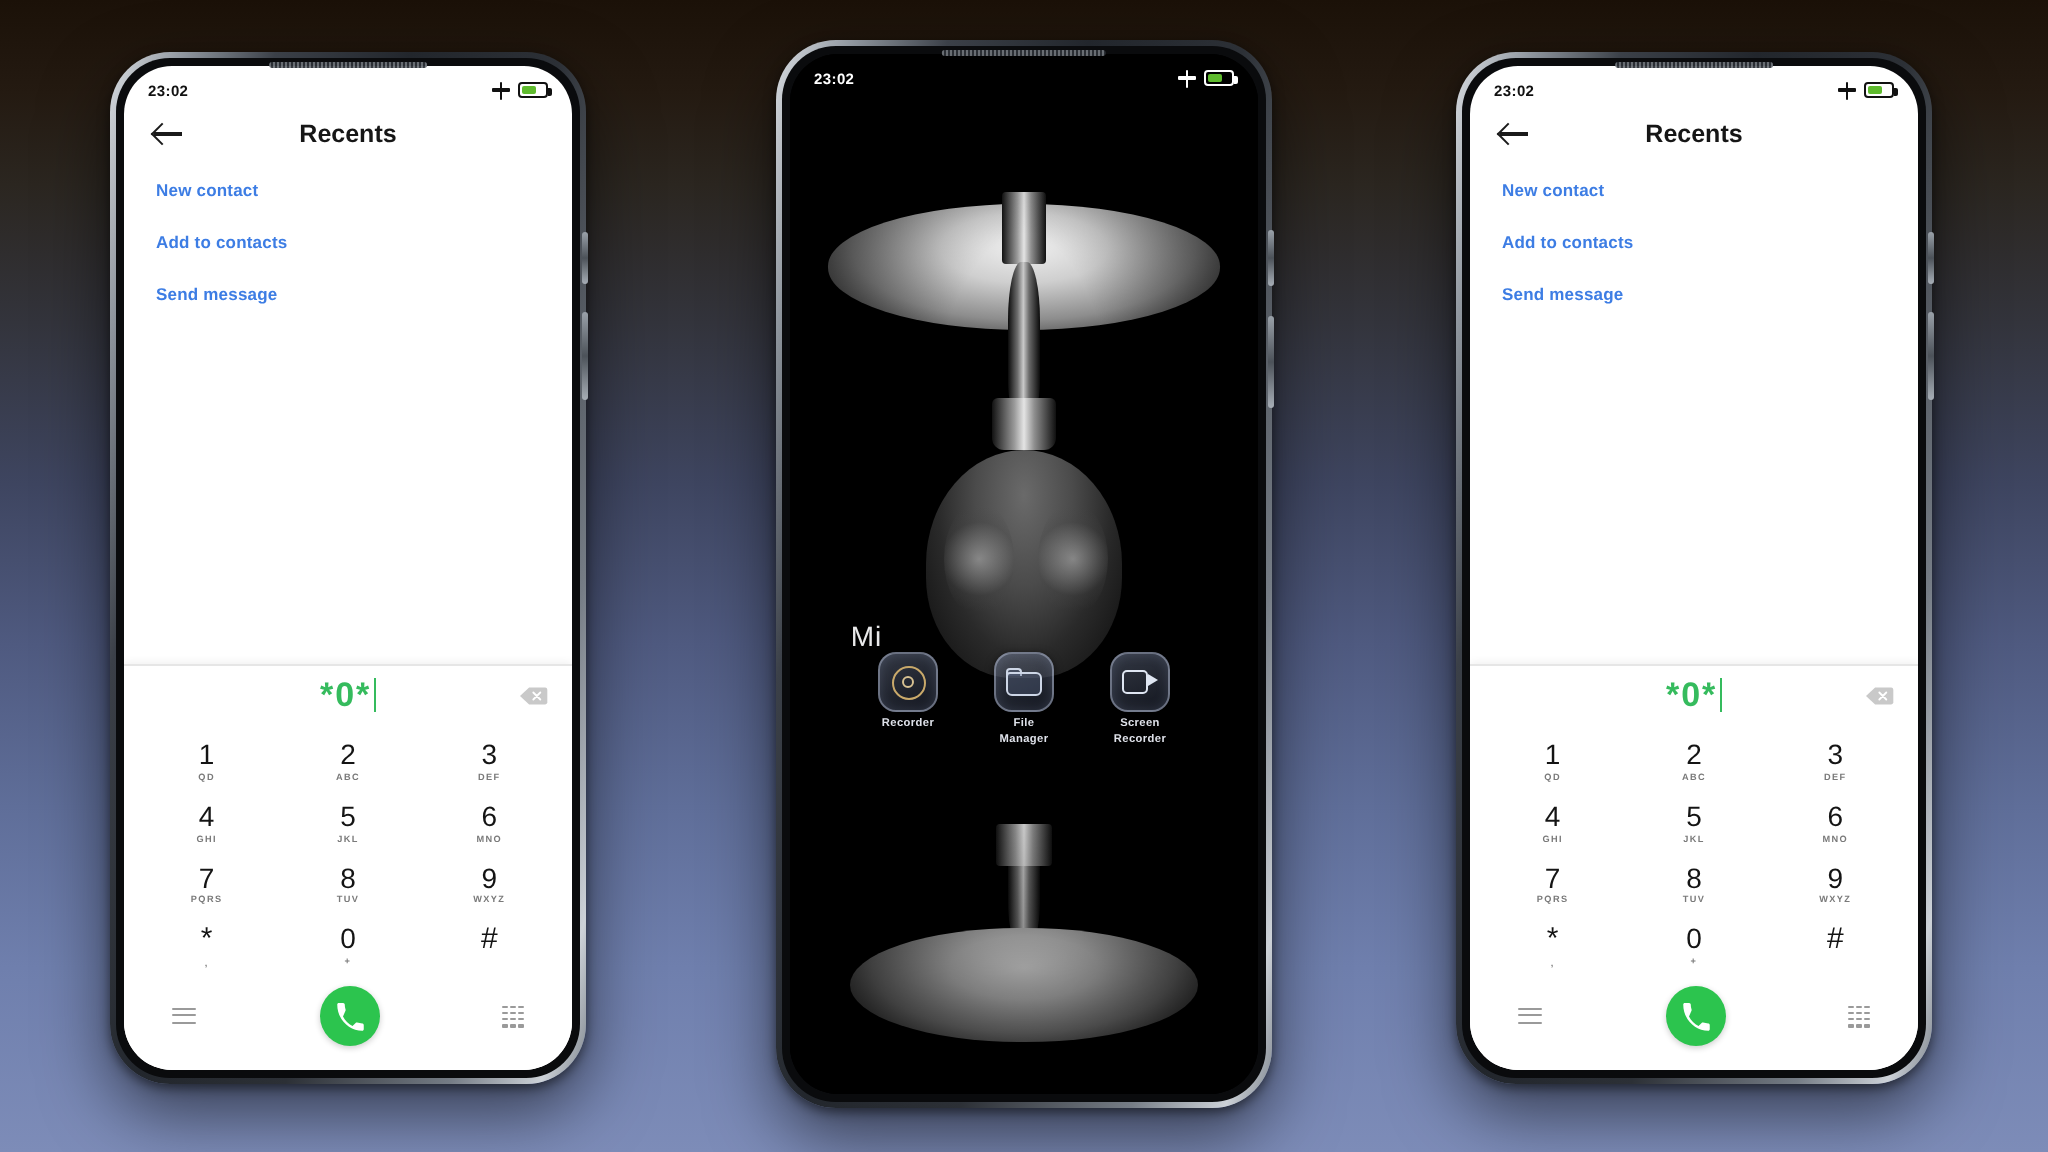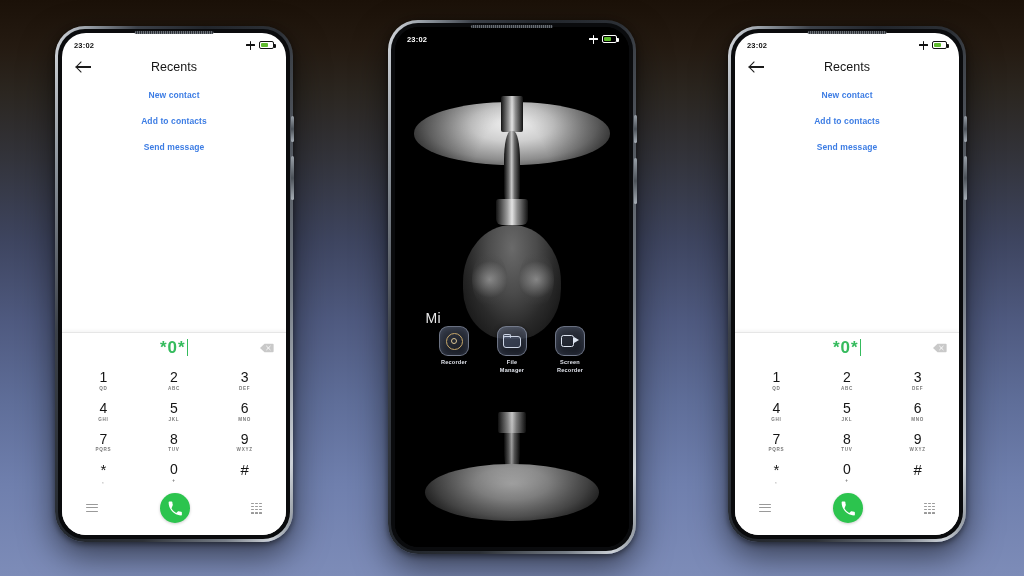--- a/index.html
+++ b/index.html
@@ -57,23 +57,23 @@
   .light .statusbar { color:#111; }
   .dark .statusbar { color:#fff; }
 
   
   .appbar { display:flex; align-items:center; padding:6px 14px 10px 14px; position:relative; }
   .backarrow { width:16px; height:16px; position:relative; cursor:pointer; }
   .backarrow:before { content:""; position:absolute; left:1px; top:7.3px; width:14px; height:1.3px; background:#1a1a1a;}
   .backarrow:after { content:""; position:absolute; left:1px; top:4px; width:7px; height:7px;
     border-left:1.3px solid #1a1a1a; border-bottom:1.3px solid #1a1a1a; transform:rotate(45deg); }
   .appbar .title { position:absolute; left:0; right:0; text-align:center;
-    font-size:12.5px; font-weight:normal; color:#161616; pointer-events:none; }
-
-  .actions { padding:0 16px;text-align:center; }
+    font-size:12.5px; font-weight:bold; color:#161616; pointer-events:none; }
+
+  .actions { padding:0 16px; }
   .action-link { display:block; font-size:8.5px; font-weight:bold; color:#3d7de4;
     padding:5px 0 11px 0; cursor:pointer; letter-spacing:.1px; }
 
   
   .dialpad-wrap { position:absolute; left:0; right:0; bottom:0;
     background:#fff; border-top:1px solid #e6e6e6;
     box-shadow:0 -1px 4px rgba(0,0,0,.06); }
   .numfield { display:flex; align-items:center; height:30px; padding:0 14px; position:relative; }
   .numfield .num { flex:1; text-align:center; font-size:17px; font-weight:bold;
     color:#35bb5d; letter-spacing:1px; position:relative; }

